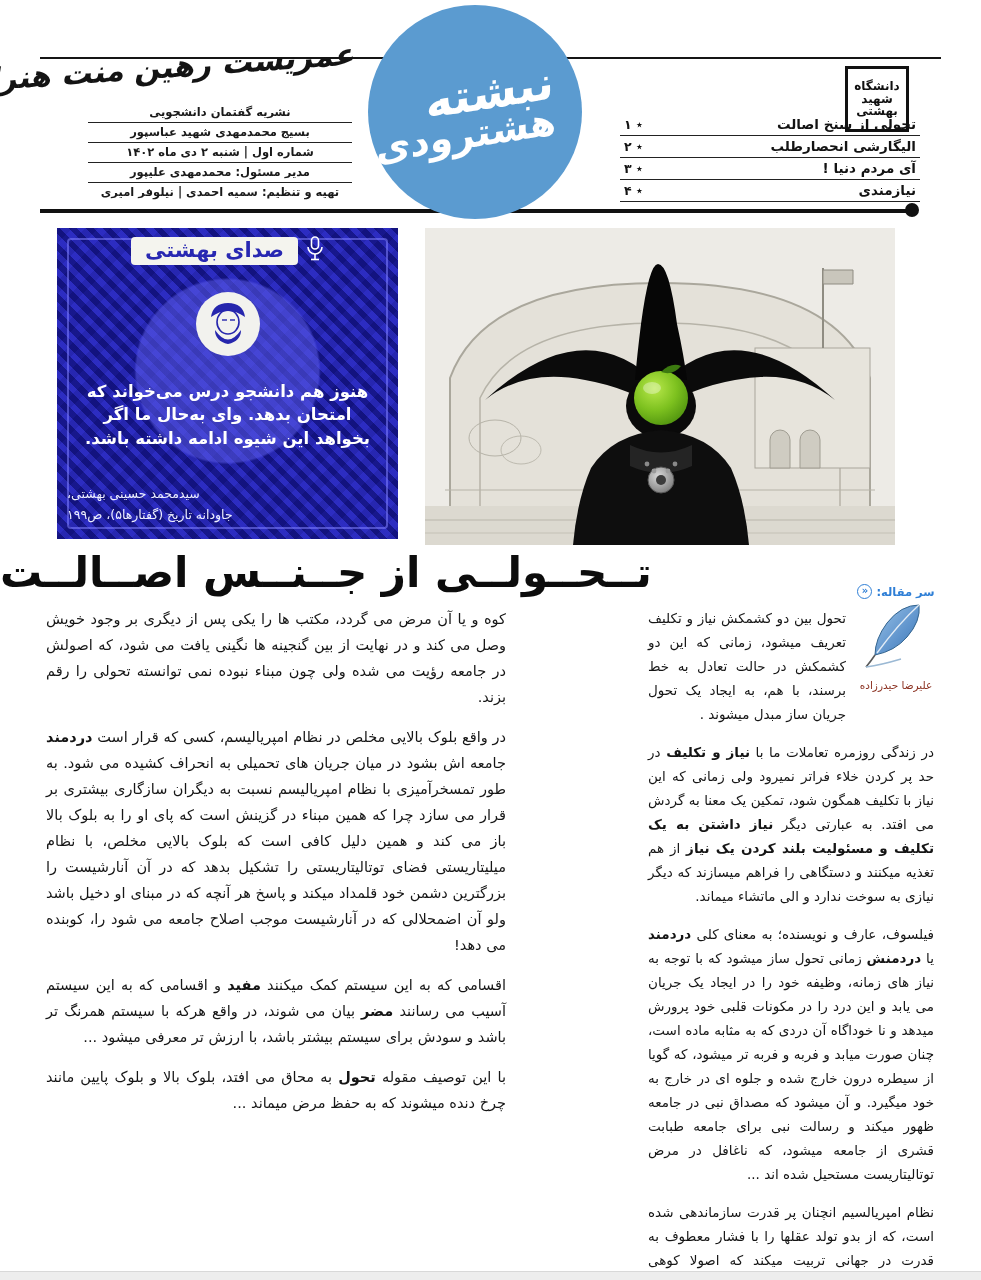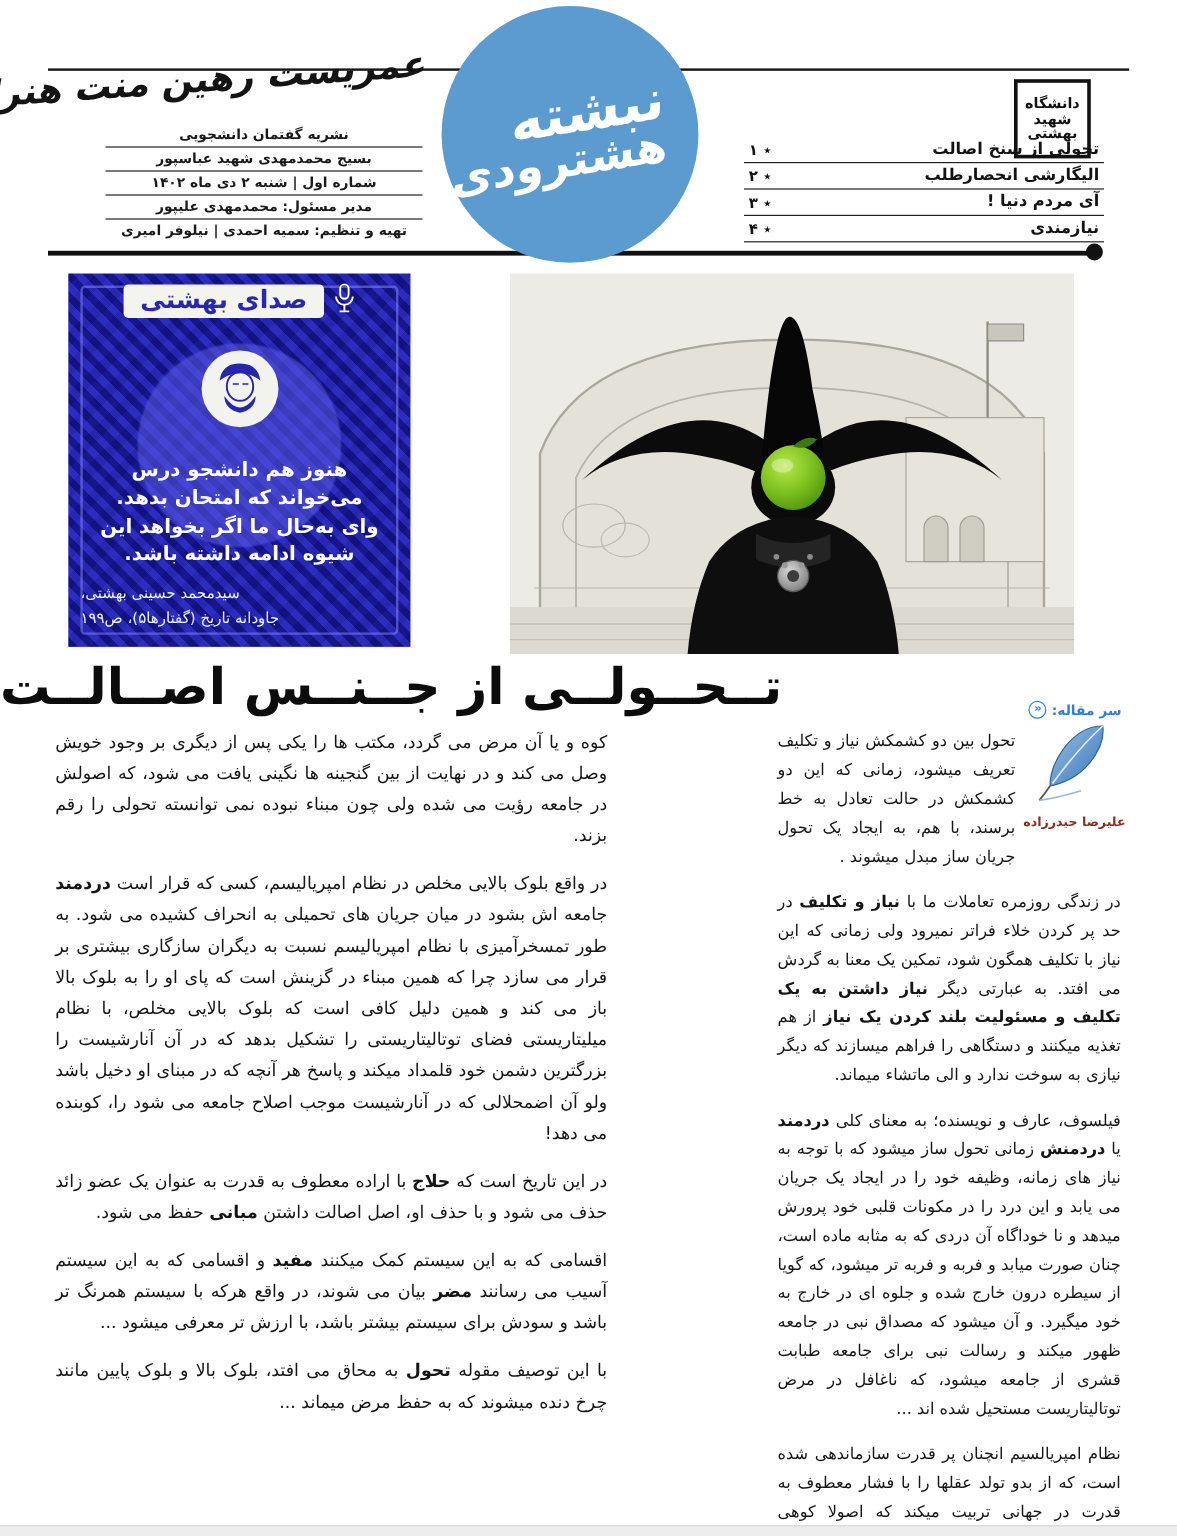--- a/index.html
+++ b/index.html
@@ -45,21 +45,21 @@
   .seal span { font-size:12px; font-weight:bold; color:#111; }
   
   .toc { position:absolute; left:620px; top:114px; width:300px; z-index:2; }
   .toc-row {
     display:flex; justify-content:space-between; align-items:flex-end;
     border-bottom:1.5px solid #222; padding:2px 4px 3px; font-size:13.5px; font-weight:600; color:#131313;
   }
   .toc-marker { font-size:12.5px; white-space:nowrap; }
   
   .voice-card {
-    position:absolute; left:57px; top:228px; width:285px; height:311px;
+    position:absolute; left:57px; top:228px; width:341px; height:311px;
     background:#2323b0; overflow:hidden;padding-left:12px;
   }
   .voice-card .pattern {
     position:absolute; inset:0;
     background:
       radial-gradient(circle at 50% 46%, rgba(90,90,230,.55) 0 38%, rgba(0,0,60,0) 39%),
       repeating-linear-gradient(45deg, rgba(10,10,100,.5) 0 6px, rgba(60,60,220,.35) 6px 12px),
       repeating-linear-gradient(-45deg, rgba(15,15,120,.4) 0 9px, rgba(40,40,190,.25) 9px 18px);
   }
   .voice-card .frame { position:absolute; inset:10px; border:2px solid rgba(130,130,255,.55); border-radius:4px; }
@@ -79,21 +79,21 @@
     font-size:42px; font-weight:bold; color:#0c0c0c; letter-spacing:0; white-space:nowrap;
   }
   
   .editorial { position:absolute; left:854px; top:584px; width:84px; z-index:4; text-align:center; background:#fff; }
   .ed-label { display:flex; align-items:center; justify-content:center; gap:4px; direction:rtl; }
   .ed-label-text { color:#2f7fd6; font-weight:bold; font-size:11.5px; white-space:nowrap; }
   .ed-icon {
     width:15px; height:15px; border:1.5px solid #2f7fd6; border-radius:50%; color:#2f7fd6;
     font-size:10px; font-weight:bold; line-height:12px; text-align:center; flex:0 0 auto;
   }
-  .ed-author { color:#8a2f1f; font-weight:bold; font-size:10.5px; white-space:nowrap; margin-top:2px; }
+  .ed-author { color:#8a2f1f; font-weight:normal; font-size:10.5px; white-space:nowrap; margin-top:2px; }
   
   .col { position:absolute; text-align:justify; color:#151515; direction:rtl; }
   .col-right { left:648px; top:606px; width:286px; font-size:13.5px; line-height:24px; }
   .col-left  { left:46px;  top:606px; width:460px; font-size:14.5px; line-height:26px; }
   .col p { margin:0 0 14px; }
   .col .b { font-weight:bold; } 
   .float-right-spacer { float:right; width:88px; height:98px; }
 </style>
 </head>
 <body>
@@ -253,19 +253,18 @@
     <div class="float-right-spacer"></div>
   <p><span>تحول بین دو کشمکش نیاز و تکلیف تعریف میشود، زمانی که این دو کشمکش در حالت تعادل به خط برسند، با هم، به ایجاد یک تحول جریان ساز مبدل میشوند .</span></p>
       <p><span>در زندگی روزمره تعاملات ما با </span><span class="b">نیاز و تکلیف</span><span> در حد پر کردن خلاء فراتر نمیرود ولی زمانی که این نیاز با تکلیف همگون شود، تمکین یک معنا به گردش می افتد. به عبارتی دیگر </span><span class="b">نیاز داشتن به یک تکلیف و مسئولیت بلند کردن یک نیاز</span><span> از هم تغذیه میکنند و دستگاهی را فراهم میسازند که دیگر نیازی به سوخت ندارد و الی ماتشاء میماند.</span></p>
       <p><span>فیلسوف، عارف و نویسنده؛ به معنای کلی </span><span class="b">دردمند</span><span> یا </span><span class="b">دردمنش</span><span> زمانی تحول ساز میشود که با توجه به نیاز های زمانه، وظیفه خود را در ایجاد یک جریان می یابد و این درد را در مکونات قلبی خود پرورش میدهد و نا خوداگاه آن دردی که به مثابه ماده است، چنان صورت میابد و فربه و فربه تر میشود، که گویا از سیطره درون خارج شده و جلوه ای در خارج به خود میگیرد. و آن میشود که مصداق نبی در جامعه ظهور میکند و رسالت نبی برای جامعه طبابت قشری از جامعه میشود، که ناغافل در مرض توتالیتاریست مستحیل شده اند ...</span></p>
       <p><span>نظام امپریالسیم انچنان پر قدرت سازماندهی شده است، که از بدو تولد عقلها را با فشار معطوف به قدرت در جهانی تربیت میکند که اصولا کوهی نمیبینند که بخواهند برای آن ورائی هم قائل شوند.</span></p>
     </div>
 
   <div class="col col-left">
       <p><span>کوه و یا آن مرض می گردد، مکتب ها را یکی پس از دیگری بر وجود خویش وصل می کند و در نهایت از بین گنجینه ها نگینی یافت می شود، که اصولش در جامعه رؤیت می شده ولی چون مبناء نبوده نمی توانسته تحولی را رقم بزند.</span></p>
       <p><span>در واقع بلوک بالایی مخلص در نظام امپریالیسم، کسی که قرار است </span><span class="b">دردمند</span><span> جامعه اش بشود در میان جریان های تحمیلی به انحراف کشیده می شود. به طور تمسخرآمیزی با نظام امپریالیسم نسبت به دیگران سازگاری بیشتری بر قرار می سازد چرا که همین مبناء در گزینش است که پای او را به بلوک بالا باز می کند و همین دلیل کافی است که بلوک بالایی مخلص، با نظام میلیتاریستی فضای توتالیتاریستی را تشکیل بدهد که در آن آنارشیست را بزرگترین دشمن خود قلمداد میکند و پاسخ هر آنچه که در مبنای او دخیل باشد ولو آن اضمحلالی که در آنارشیست موجب اصلاح جامعه می شود را، کوبنده می دهد!</span></p>
-      <p><span>در این تاریخ است که </span><span class="b">حلاج</span><span> با اراده معطوف به قدرت به عنوان یک عضو زائد حذف می شود و با حذف او، اصل اصالت داشتن </span><span class="b">مبانی</span><span> حفظ می شود.</span></p>
       <p><span>اقسامی که به این سیستم کمک میکنند </span><span class="b">مفید</span><span> و اقسامی که به این سیستم آسیب می رسانند </span><span class="b">مضر</span><span> بیان می شوند، در واقع هرکه با سیستم همرنگ تر باشد و سودش برای سیستم بیشتر باشد، با ارزش تر معرفی میشود ...</span></p>
       <p><span>با این توصیف مقوله </span><span class="b">تحول</span><span> به محاق می افتد، بلوک بالا و بلوک پایین مانند چرخ دنده میشوند که به حفظ مرض میماند ...</span></p>
     </div>
 
   <div class="footer-strip"></div>
 </div>
 
 </body></html>

